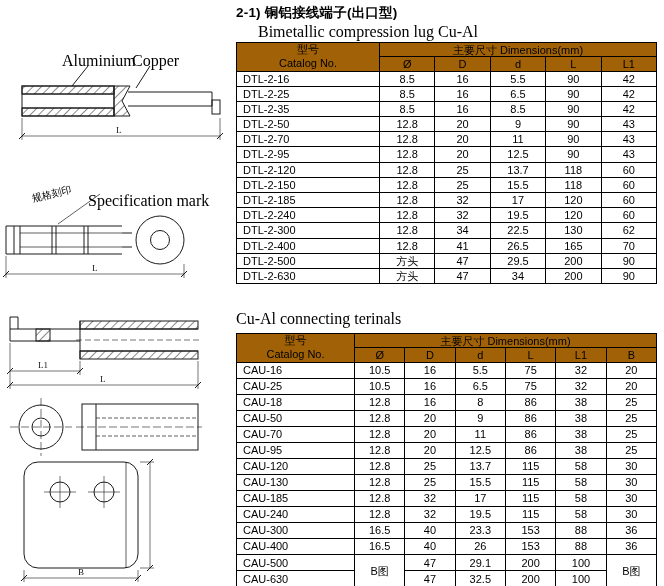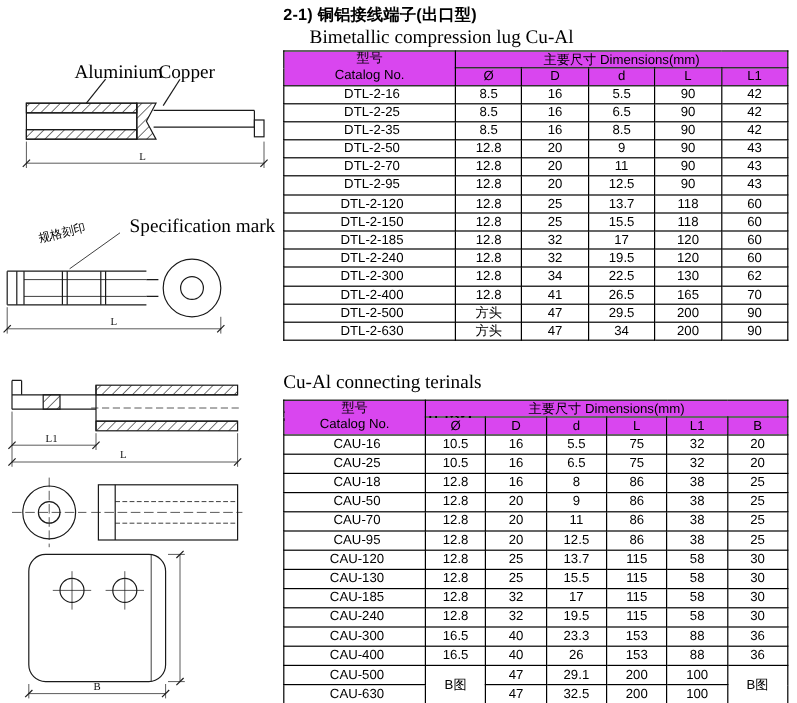--- a/index.html
+++ b/index.html
@@ -15,22 +15,22 @@
   .abs { position: absolute; }
 
   
   .sec-title { font-size: 13.5px; font-weight: 600; letter-spacing: .2px; white-space: nowrap; }
   .sec-sub { font-size: 16px; font-family: "Liberation Serif", serif; white-space: nowrap; }
 
   
   .tbl-wrap { position: absolute; }
   table { border-collapse: collapse; width: 100%; height: 100%; table-layout: fixed; font-size: 11px; }
   th, td { border: 1px solid #000; text-align: center; padding: 0 2px; white-space: nowrap; overflow: hidden; line-height: 1.1; }
-  th { background: #d946ef; font-weight: normal; font-size: 11px; }
-  td:first-child { text-align: center; padding-left: 6px; }
+  th { background: #a16207; font-weight: normal; font-size: 11px; }
+  td:first-child { text-align: left; padding-left: 6px; }
   .cat-th div { line-height: 1.25; }
 
   
   .fig { position: absolute; }
   .fig svg { position: absolute; left: 0; top: 0; }
   .fig svg line, .fig svg rect, .fig svg circle, .fig svg polygon, .fig svg path {
     stroke: #1a1a1a; stroke-width: 1; fill: none;
   }
   .draw-label {
     position: absolute; font-family: "Liberation Serif", serif;
@@ -66,21 +66,21 @@
     <line x1="6" y1="66" x2="6" y2="88" style="stroke-width:.6"></line>
     <line x1="204" y1="66" x2="204" y2="88" style="stroke-width:.6"></line>
     <line x1="6" y1="84" x2="204" y2="84" style="stroke-width:.6"></line>
     <line x1="3" y1="87" x2="9" y2="81"></line>
     <line x1="201" y1="87" x2="207" y2="81"></line>
     <text class="dim-label" x="100" y="81">L</text>
   </svg>
 </div>
 
 <div class="fig" id="figB" style="left:0px; top:180px; width:232px; height:112px;">
-  <span class="draw-label" style="left:88px; top:0;margin-left:20px;">Specification mark</span>
+  <span class="draw-label" style="left:88px; top:12px;">Specification mark</span>
   <span class="draw-label slanted" style="left:34px; top:12px;">规格刻印</span>
   <svg width="232" height="112" viewBox="0 0 232 112">
     <line x1="100" y1="14" x2="58" y2="44" style="stroke-width:.7"></line>
     <line x1="6" y1="46" x2="122" y2="46"></line>
     <line x1="6" y1="74" x2="122" y2="74"></line>
     <line x1="6" y1="46" x2="6" y2="74"></line>
     <line x1="14" y1="46" x2="14" y2="74"></line>
     <line x1="20" y1="46" x2="20" y2="74"></line>
     <line x1="20" y1="53" x2="122" y2="53" style="stroke-width:.7"></line>
     <line x1="20" y1="67" x2="122" y2="67" style="stroke-width:.7"></line>

